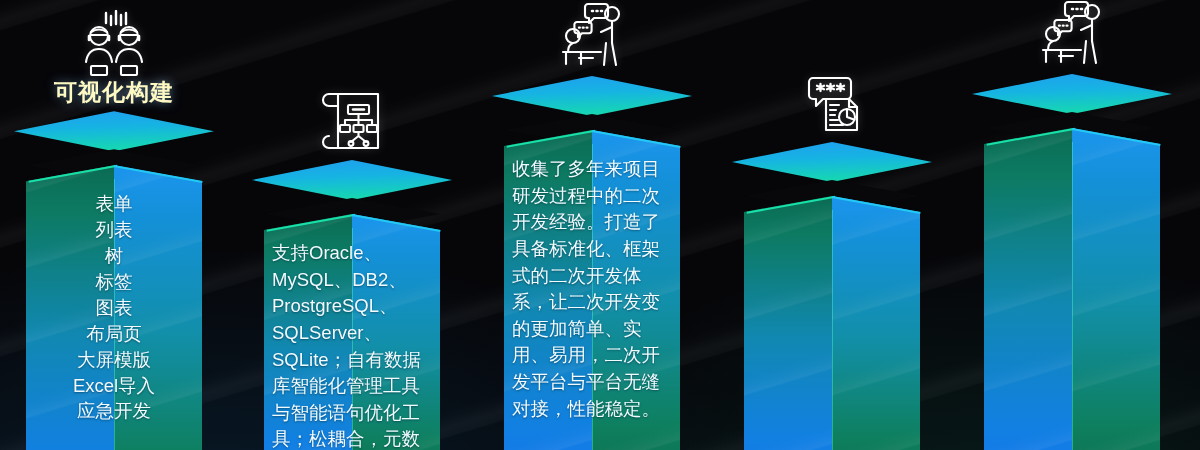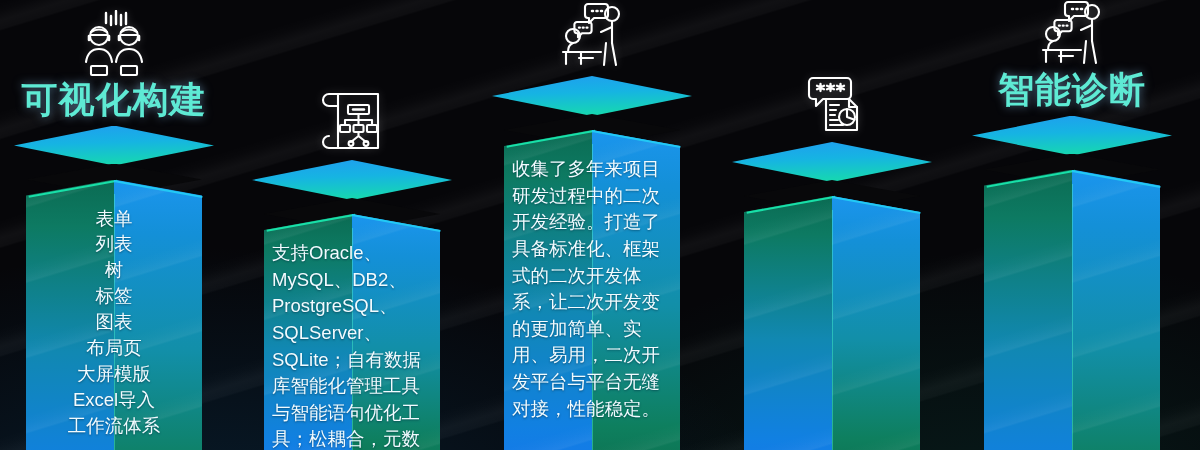--- a/index.html
+++ b/index.html
@@ -58,23 +58,23 @@
     height: 74px;
     display: flex;
     align-items: flex-end;
     justify-content: center;
   }
   .icon-wrap svg { display: block; filter: drop-shadow(0 0 4px rgba(255,255,255,0.22)); }
 
   
   .col-title {
     text-align: center;
-    font-size: 36px;
+    font-size: 23px;
     font-weight: bold;
-    color: #5eead4;
+    color: #fef9c3;
     letter-spacing: 1px;
     line-height: 1.1;
     text-shadow: 0 0 10px rgba(150,210,255,0.55), 0 1px 2px rgba(0,0,0,0.9);
     margin-top: 2px;
     white-space: nowrap;
   }
 
   
   .box {
     position: relative;
@@ -226,21 +226,21 @@
         <div class="edge edge-right"></div>
         <div class="seam"></div>
         <div class="box-text list">表单
 列表
 树
 标签
 图表
 布局页
 大屏模版
 Excel导入
-工作流体系</div>
+应急开发</div>
       </div>
     </div>
   </div>
 
   <div class="col" style="left:252px; top:80px;">
     <div class="icon-wrap">
       <svg width="74" height="66" viewBox="0 0 74 66" fill="none" stroke="#ffffff" stroke-width="2.1" stroke-linecap="round" stroke-linejoin="round">
         <path d="M14 6 h9 v54 h-9 a6 6 0 0 1 0 -12 h0 M14 6 a6 6 0 0 0 0 12 h9"></path>
         <path d="M23 6 h40 v54 h-40"></path>
         <rect x="33" y="17" width="21" height="9" rx="1.2"></rect>
@@ -344,21 +344,20 @@
         <path d="M57 21 v22"></path>
         <path d="M57 27 l-11 5"></path>
         <path d="M51 43 l-2 22 M57 43 l4 22"></path>
         <circle cx="18" cy="36" r="7"></circle>
         <path d="M18 43 q-5 2 -5 9 h15"></path>
         <path d="M11 52 v12 M26 52 v12"></path>
         <path d="M8 52 h38"></path>
         <path d="M24 58 h14"></path>
       </svg>
     </div>
-    <div class="col-title">智能诊断</div>
     <div class="box">
       <div class="lid">
           <div class="plate"></div>
         </div>
       <div class="top-face"></div>
       <div class="body" style="height:340px;">
         <div class="face face-left"></div>
         <div class="face face-right"></div>
         <div class="edge edge-left"></div>
         <div class="edge edge-right"></div>

